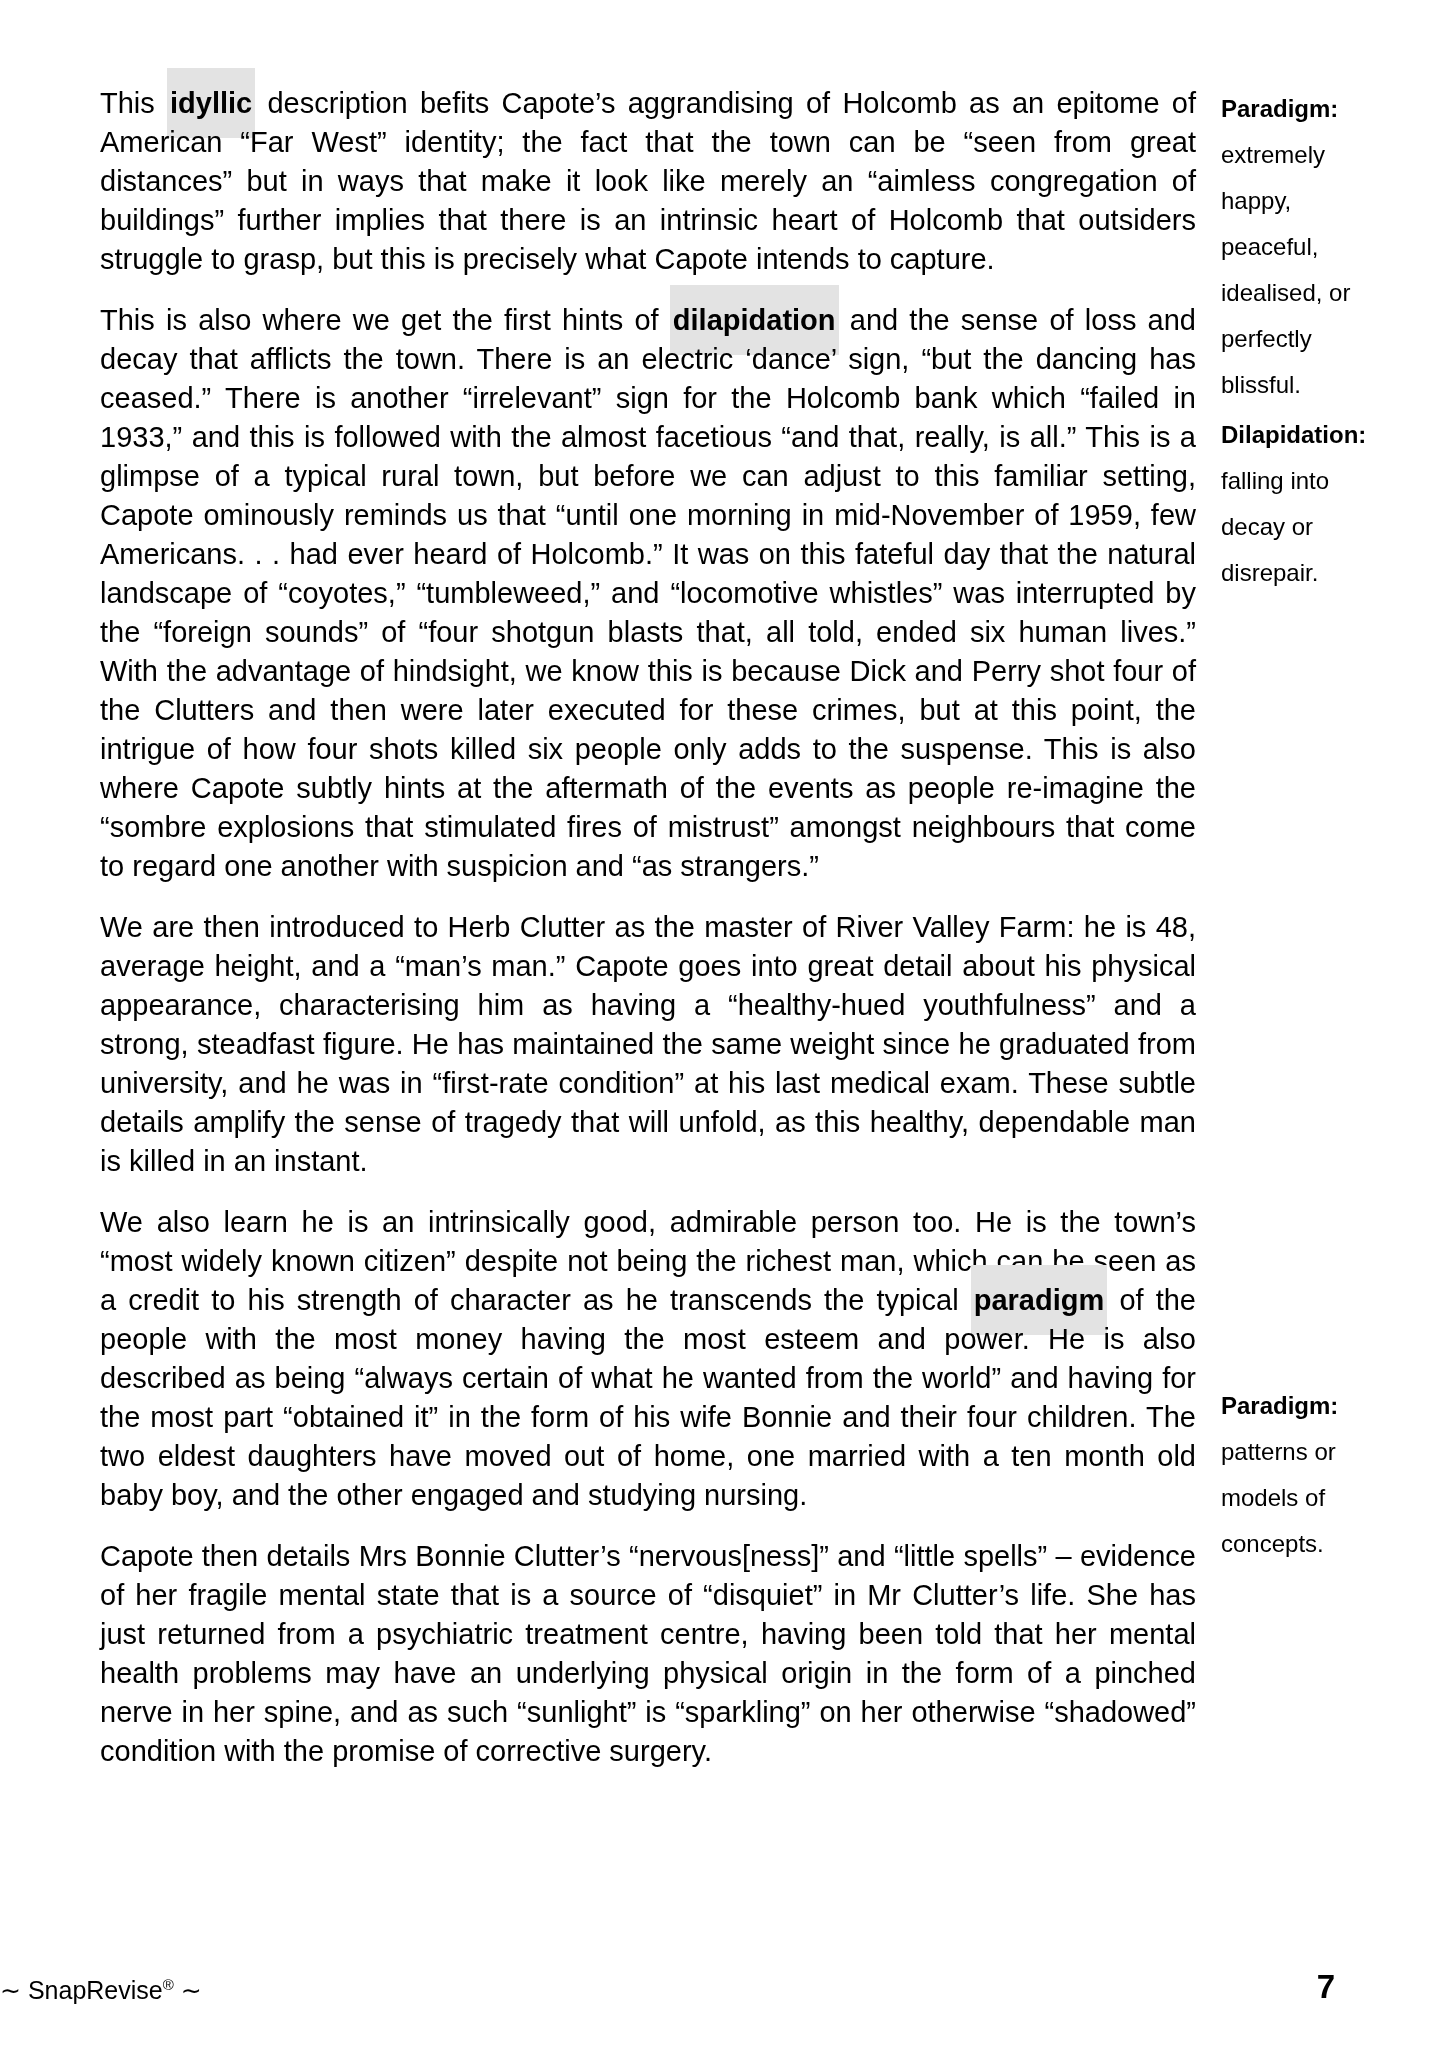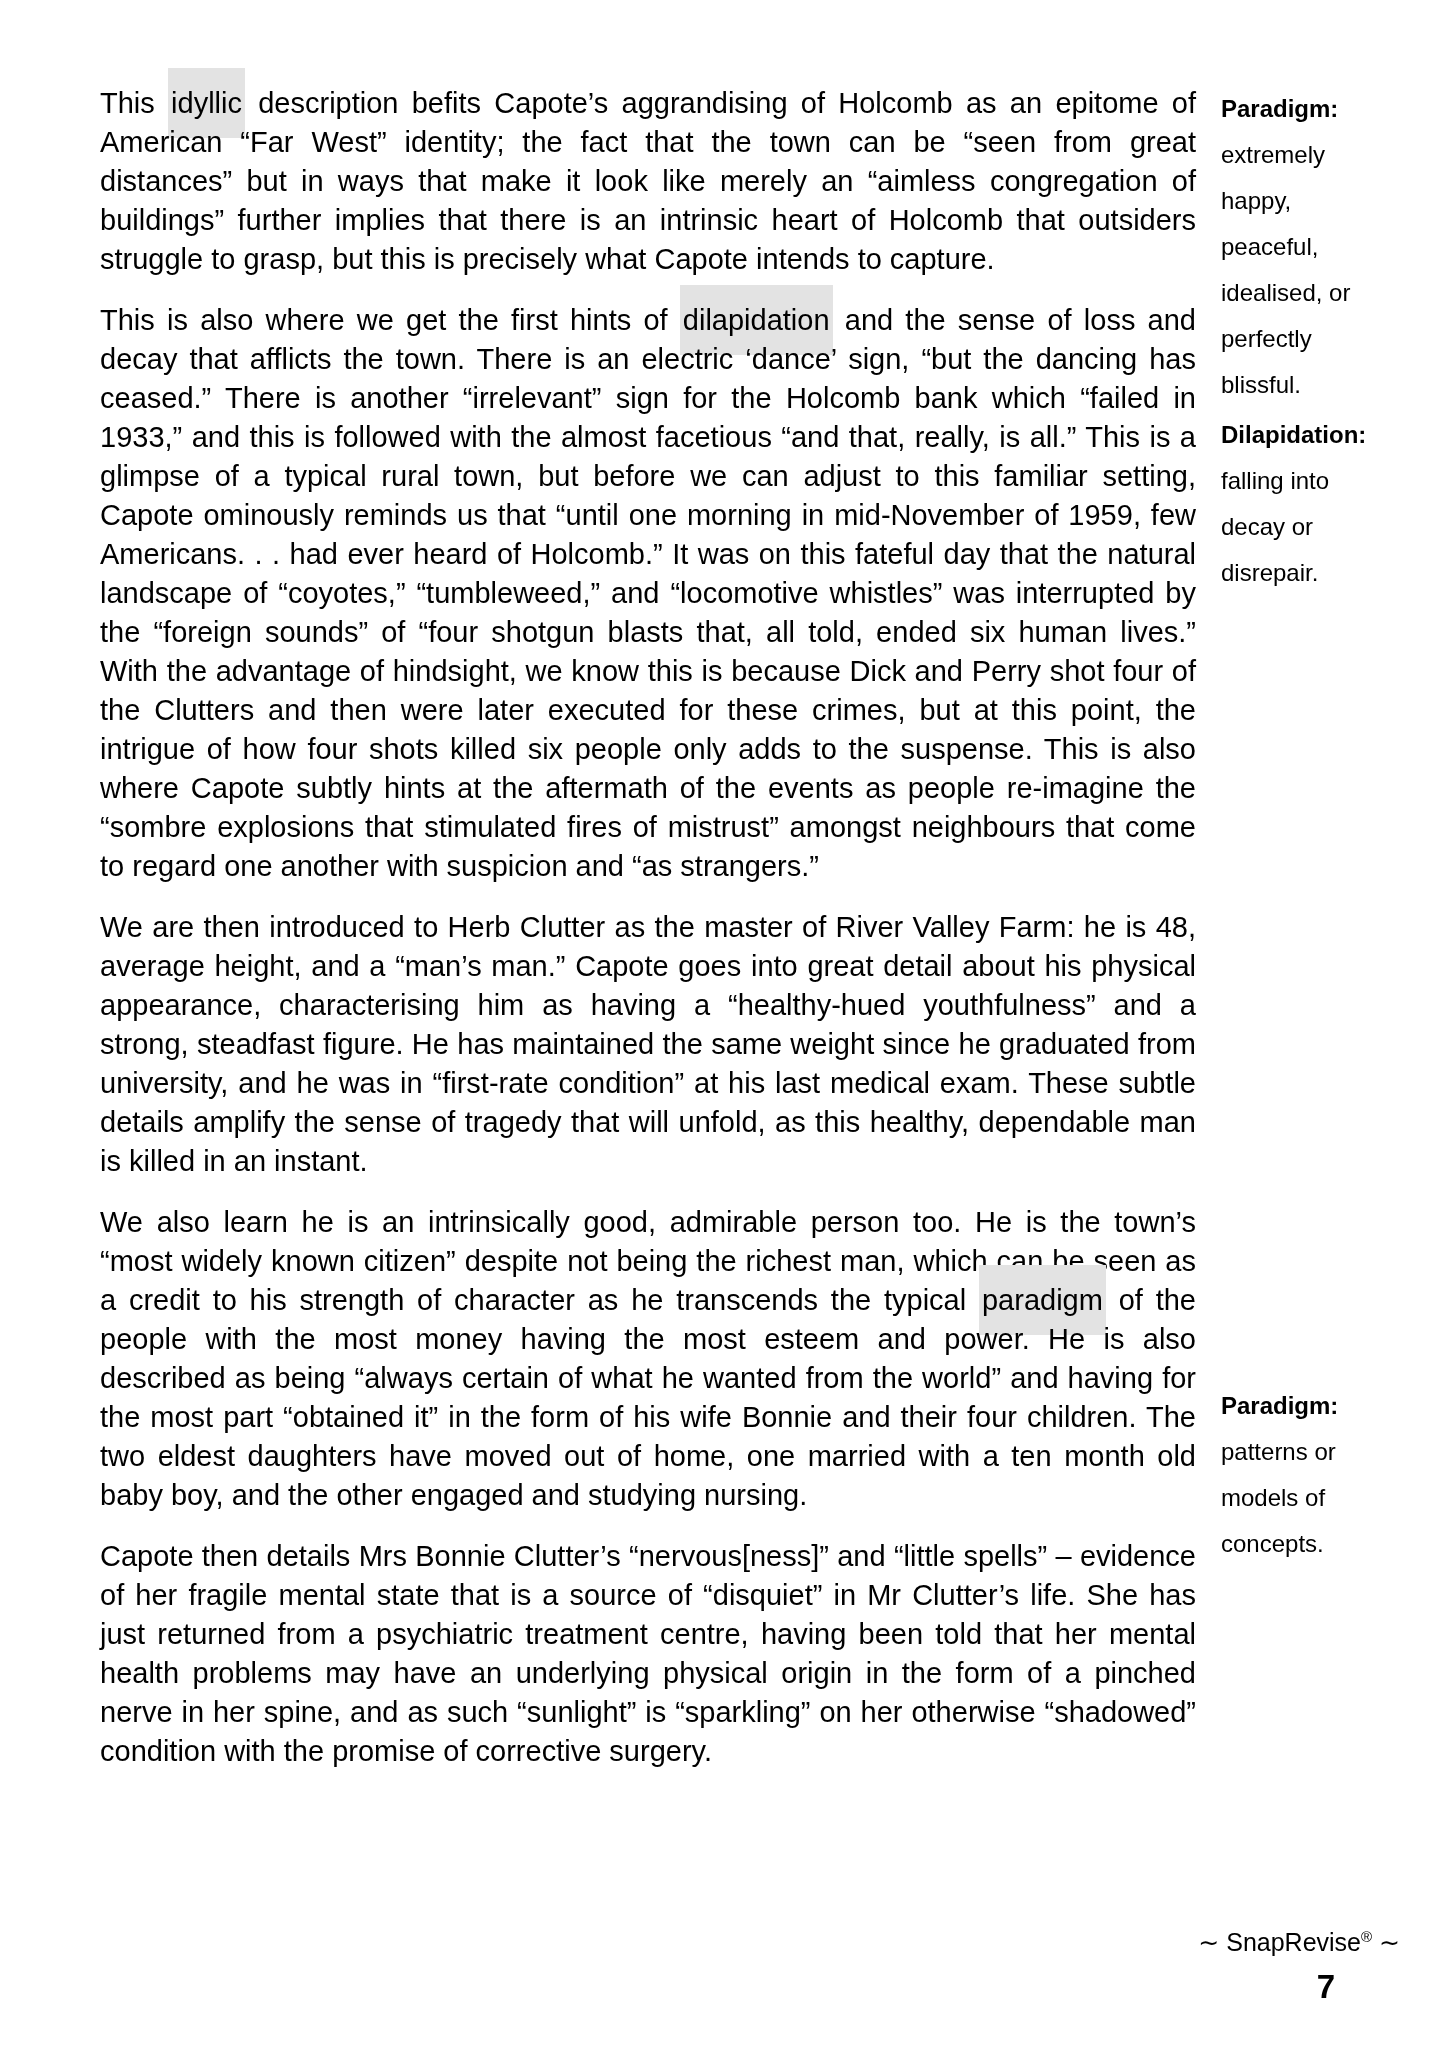--- a/index.html
+++ b/index.html
@@ -24,41 +24,41 @@
   }
   .para {
     margin: 0 0 22px 0;
     font-size: 29px;
     line-height: 39px;
     text-align: justify;
     color: #000000;
   }
   .hl {
     background: #e3e3e3;
-    font-weight: normal;
+    font-weight: bold;
     padding: 19px 3px;
   }
   .margin-note {
     position: absolute;
     left: 1221px;
     width: 172px;
     font-size: 24px;
     line-height: 46px;
     color: #000000;
   }
   .margin-note .term {
     font-weight: bold;
     white-space: nowrap;
   }
   .footer-brand {
     position: absolute;
-    top: 1928px;
+    top: 1976px;
     left: 0;
     width: 1400px;
-    text-align: right;
+    text-align: left;
     font-size: 25px;
     color: #000000;
   }
   .footer-brand sup {
     font-size: 15px;
     vertical-align: super;
   }
   .page-number {
     position: absolute;
     top: 1968px;

